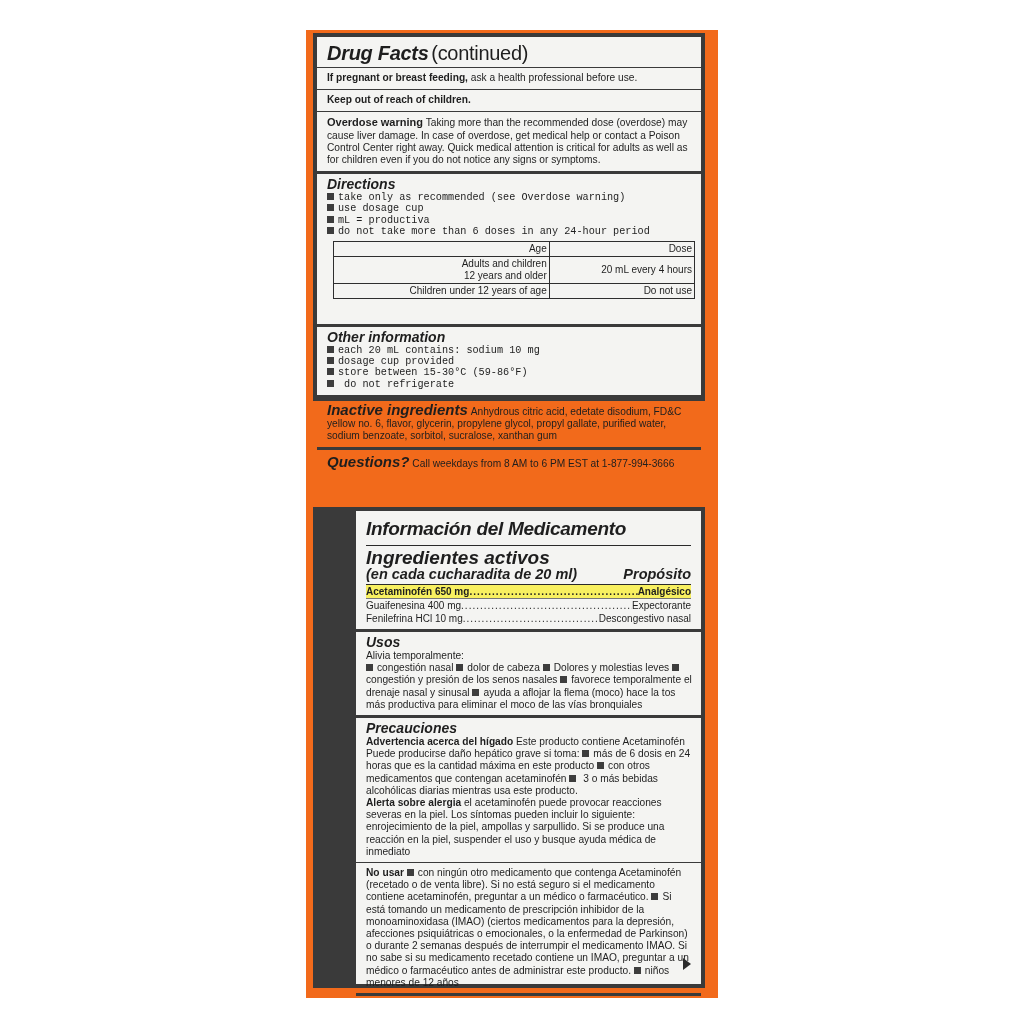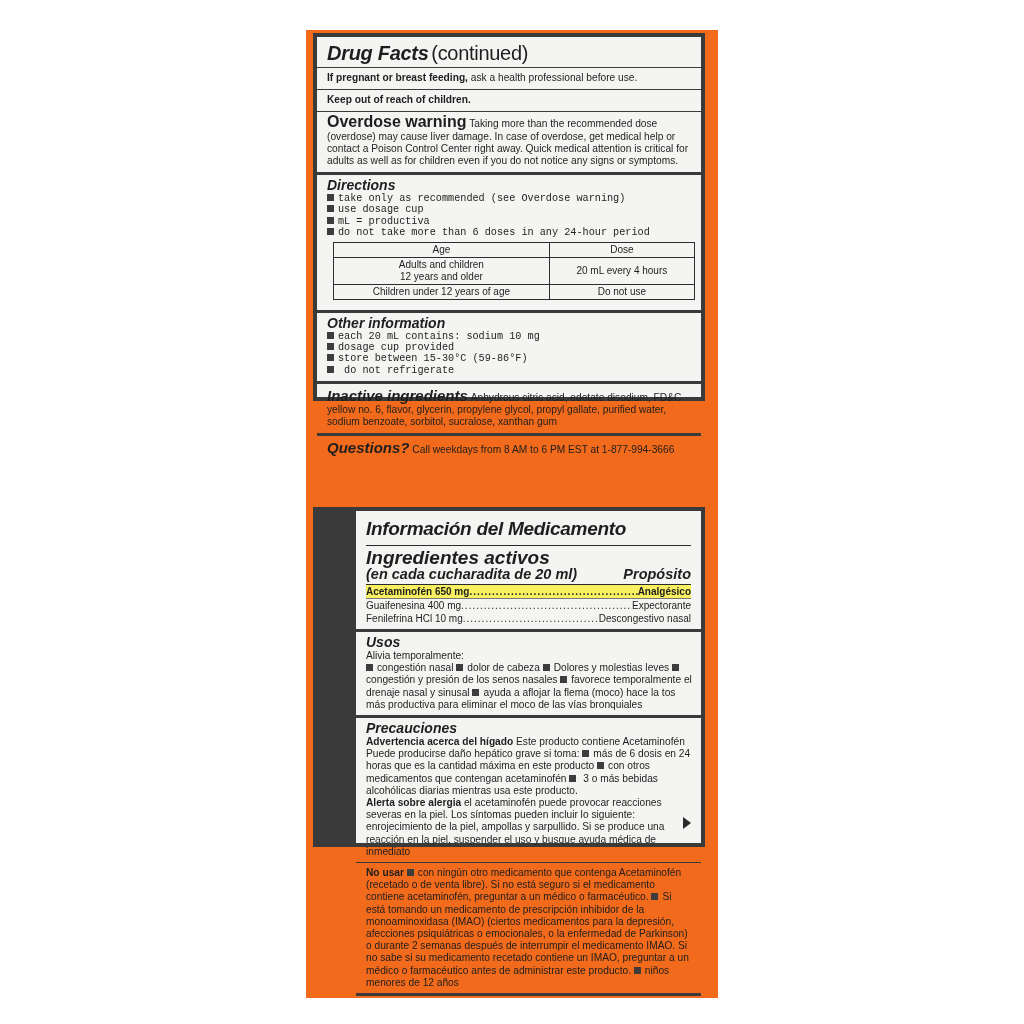--- a/index.html
+++ b/index.html
@@ -10,21 +10,21 @@
   .sec{border-bottom:3px solid #3a3a3a;padding:3px 8px 4px 10px;font-size:10.2px;line-height:12.2px;transform-origin:left top;}
   .sec:last-child{border-bottom:none;}
   .thin{border-bottom:1.5px solid #3a3a3a;}
   .h-big{font-weight:bold;font-style:italic;font-size:20px;line-height:24px;letter-spacing:-0.3px;}
   .h-big .reg{font-weight:normal;font-style:normal;}
   .h-sec{font-weight:bold;font-style:italic;font-size:14px;line-height:15px;}
   .b{font-weight:bold;}
   .bul{display:inline-block;width:7px;height:7px;background:#3d3d3d;margin-right:4px;vertical-align:0px;}
   ul{list-style:none;margin:0;padding:0;}
   li{margin:0;padding:0;line-height:11.2px;font-family:Liberation Mono, monospace;}
-  table.dose{border-collapse:collapse;width:362px;margin:4px 0 6px 6px;font-size:10px;text-align:center;}
+  table.dose{border-collapse:collapse;width:362px;margin:4px 0 21px 6px;font-size:10px;text-align:right;}
   table.dose td,table.dose th{border:1px solid #2e2e2e;padding:1px 2px;font-weight:normal;line-height:12px;}
   .ing-row{display:flex;align-items:baseline;font-size:10px;line-height:13px;white-space:nowrap;overflow:hidden;}
   .ing-row .dots{flex:1;overflow:hidden;letter-spacing:1px;}
   .ing-row .dots::after{content:"................................................................................................................................................";}
   .hl{background:#f8f060;font-weight:bold;}
   .arrow{position:absolute;right:10px;bottom:14px;width:0;height:0;border-top:6px solid transparent;border-bottom:6px solid transparent;border-left:8px solid #2a2a2a;}
 </style>
 </head>
 <body>
 
@@ -36,21 +36,21 @@
         <span class="h-big">Drug Facts</span>
         <span class="h-big"><span class="reg">(continued)</span></span>
       </div>
       <div class="sec thin" style="padding:4px 8px 5px 10px;">
         <span class="b">If pregnant or breast feeding,</span><span> ask a health professional before use.</span>
       </div>
       <div class="sec thin" style="padding:4px 8px 5px 10px;">
         <span class="b">Keep out of reach of children.</span>
       </div>
       <div class="sec" style="padding:4px 8px 5px 10px;">
-        <span class="b" style="font-size:16px;">Overdose warning</span><span> Taking more than the recommended dose (overdose) may cause liver damage. In case of overdose, get medical help or contact a Poison Control Center right away. Quick medical attention is critical for adults as well as for children even if you do not notice any signs or symptoms.</span>
+        <span class="b" style="font-size:11px;">Overdose warning</span><span> Taking more than the recommended dose (overdose) may cause liver damage. In case of overdose, get medical help or contact a Poison Control Center right away. Quick medical attention is critical for adults as well as for children even if you do not notice any signs or symptoms.</span>
       </div>
       <div class="sec">
         <div class="h-sec">Directions</div>
         <ul>
           <li><span class="bul"></span><span>take only as recommended (see Overdose warning)</span></li>
           <li><span class="bul"></span><span>use dosage cup</span></li>
           <li><span class="bul"></span><span>mL = productiva</span></li>
           <li><span class="bul"></span><span>do not take more than 6 doses in any 24-hour period</span></li>
         </ul>
         <table class="dose">
@@ -84,21 +84,21 @@
       </div>
       <div class="sec" style="padding:4px 8px 5px 10px;">
         <span class="h-sec" style="font-size:15px;">Inactive ingredients</span>&nbsp;<span>Anhydrous citric acid, edetate disodium, FD&amp;C yellow no. 6, flavor, glycerin, propylene glycol, propyl gallate, purified water, sodium benzoate, sorbitol, sucralose, xanthan gum</span>
       </div>
       <div class="sec" style="padding:4px 8px 4px 10px;">
         <span class="h-sec" style="font-size:15px;">Questions?</span>&nbsp;<span>Call weekdays from 8 AM to 6 PM EST at 1-877-994-3666</span>
       </div>
     </div>
   </div>
 
-  <div class="panel" style="top:477px;height:340px;padding-left:43px;">
+  <div class="panel" style="top:477px;height:481px;padding-left:43px;">
     <div class="inner" style="position:relative;">
       <div class="sec" style="padding:6px 10px 4px 10px;">
         <div class="h-big" style="font-size:19px;padding-bottom:4px;border-bottom:1.5px solid #2a2a2a;">Información del Medicamento</div>
         <div class="h-sec" style="font-size:19px;line-height:17px;margin-top:3px;">Ingredientes activos</div>
         <div style="display:flex;justify-content:space-between;align-items:baseline;border-bottom:1.5px solid #2a2a2a;padding-bottom:1px;">
           <span class="h-sec" style="font-size:14.5px;line-height:17px;">(en cada cucharadita de 20 ml)</span>
           <span class="h-sec" style="font-size:14.5px;line-height:17px;">Propósito</span>
         </div>
         <div class="ing-row hl">
           <span>Acetaminofén 650 mg </span>

